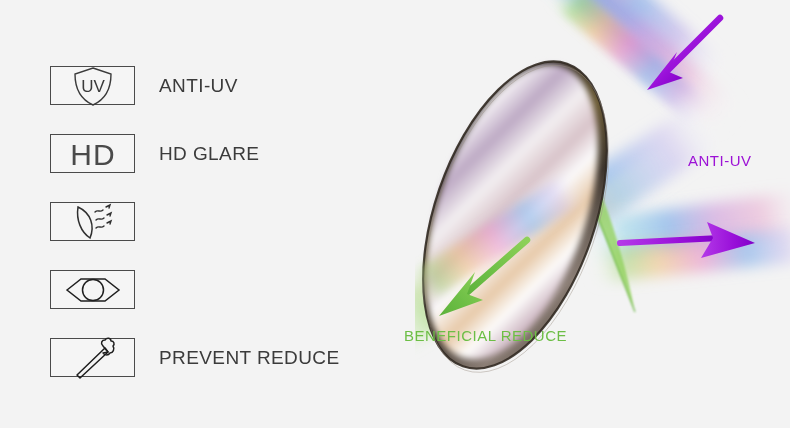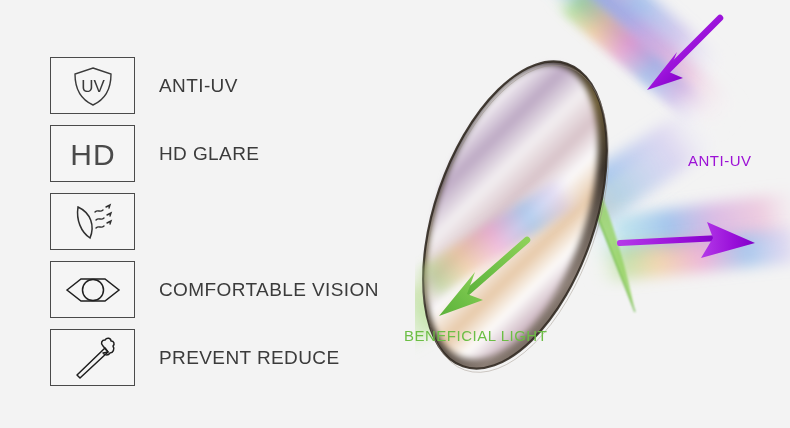--- a/index.html
+++ b/index.html
@@ -31,21 +31,21 @@
     width: 380px;
   }
   .feature-row {
     display: flex;
     align-items: center;
     height: 57px;
     margin-bottom: 11px;
   }
   .feature-icon-box {
     width: 85px;
-    height: 57px;
+    height: 39px;
     box-sizing: border-box;
     border: 1px solid #4a4a4a;
     background: #f5f5f5;
     display: flex;
     align-items: center;
     justify-content: center;
     flex: none;
   }
   .feature-icon-box svg { display: block; }
   .feature-label {
@@ -130,21 +130,20 @@
       </div>
     </div>
 
     <div class="feature-row">
       <div class="feature-icon-box">
         <svg width="60" height="34" viewBox="0 0 60 34">
           <path d="M4 17 L18 6 L42 6 L56 17 L42 28 L18 28 Z" fill="none" stroke="#1f1f1f" stroke-width="1.5"></path>
           <circle cx="30" cy="17" r="10.5" fill="none" stroke="#1f1f1f" stroke-width="1.5"></circle>
         </svg>
       </div>
-      <div class="feature-label">COMFORTABLE VISION</div>
     </div>
 
     <div class="feature-row">
       <div class="feature-icon-box">
         <svg width="52" height="46" viewBox="0 0 52 46">
           <path d="M10 40 L13 43 L41 17 L38 13 Z" fill="none" stroke="#1f1f1f" stroke-width="1.5" stroke-linejoin="round"></path>
           <path d="M36 11 C33 8 35 5 38 5 C40 2 44 3 44 6 C47 6 48 9 46 11
                    C48 14 46 18 43 18 C41 21 37 20 36 18 L41 17 Z" fill="none" stroke="#1f1f1f" stroke-width="1.5" stroke-linejoin="round"></path>
         </svg>
       </div>
@@ -304,16 +303,16 @@
       </g>
 
       <g>
         <path d="M112 240 L48 296" stroke="url(#greenArrowGrad)" stroke-width="6.5" stroke-linecap="round"></path>
         <path d="M24 316 L68 300 L52 294 L60 272 Z" fill="url(#greenArrowGrad)"></path>
       </g>
     </svg>
 
     <div class="beam-label label-anti-uv">ANTI-UV</div>
 
-    <div class="beam-label label-beneficial">BENEFICIAL LIGHT</div>
+    <div class="beam-label label-beneficial">BENEFICIAL REDUCE</div>
   </div>
 
 </div>
 
 </body></html>

